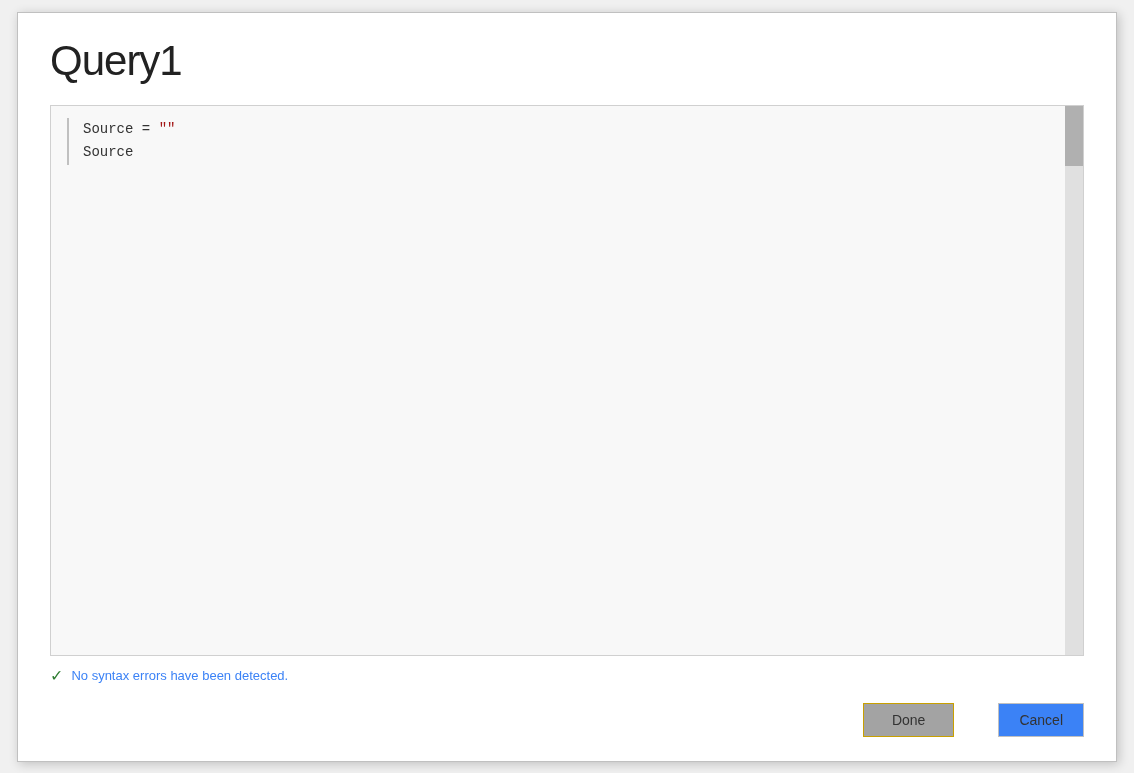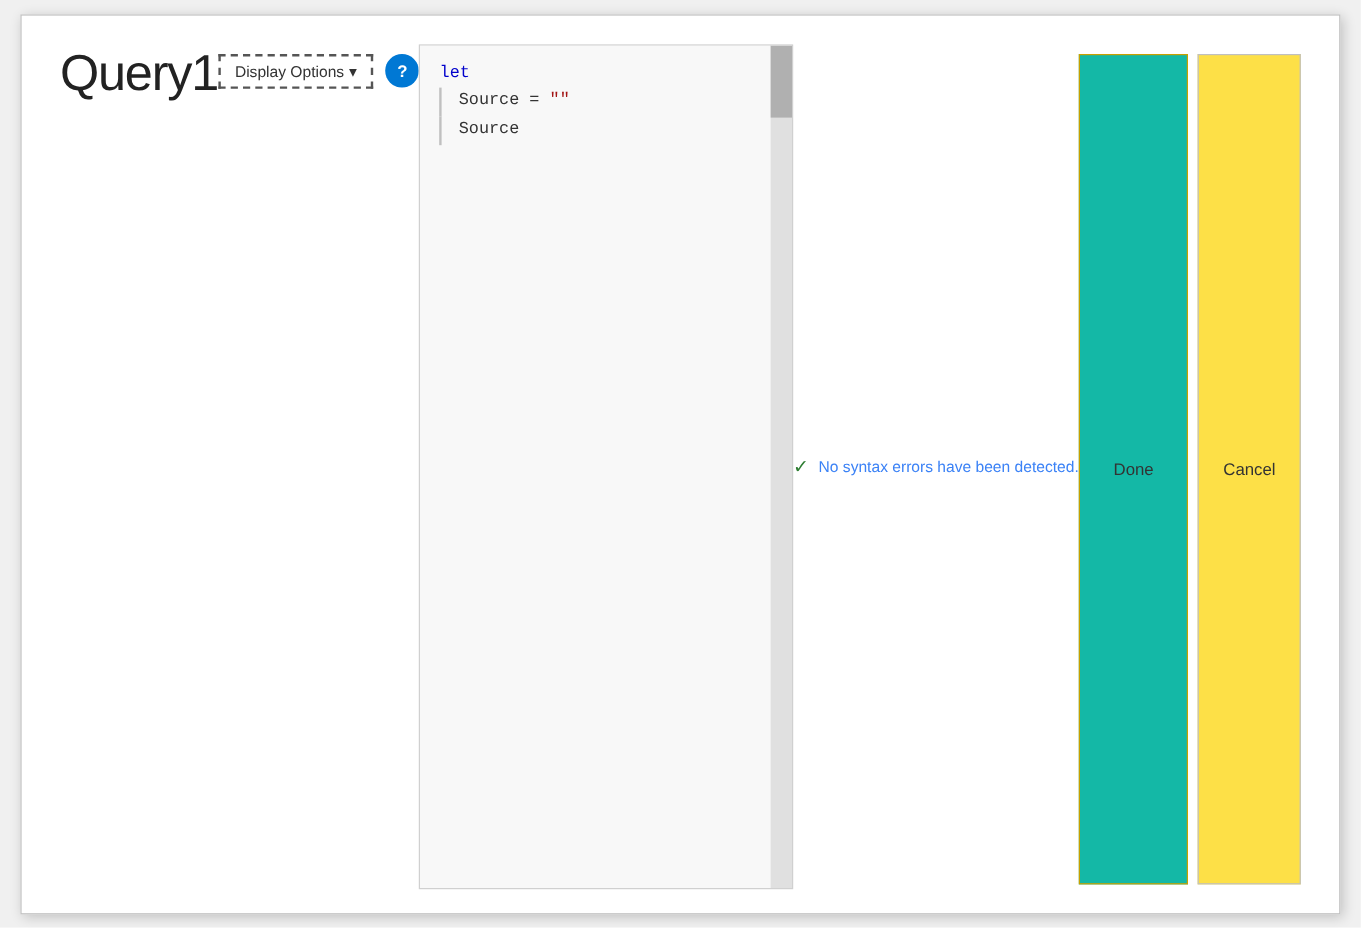--- a/index.html
+++ b/index.html
@@ -76,20 +76,21 @@
       background: none;
       border: none;
       padding: 2px 6px;
       line-height: 1;
     }
 
     .content-area {
       flex: 1;
       padding: 24px 32px 20px 32px;
       display: flex;
+      flex-direction: column;
     }
 
     .header-row {
       display: flex;
       align-items: flex-start;
       justify-content: space-between;
       margin-bottom: 20px;
     }
 
     .query-title {
@@ -177,37 +178,38 @@
 
     .footer-row {
       display: flex;
       justify-content: flex-end;
       gap: 8px;
       padding: 8px 0 4px 0;
       flex-shrink: 0;
     }
 
     .btn-done {
-      background: #14b8a6;
+      background: #a3a3a3;
       border: 1px solid #c9a000;
       color: #333;
       padding: 8px 28px;
       font-size: 14px;
       cursor: pointer;
       font-family: 'Segoe UI', Tahoma, Geneva, Verdana, sans-serif;
     }
 
     .btn-cancel {
-      background: #fde047;
+      background: #3b82f6;
       border: 1px solid #c0c0c0;
       color: #333;
       padding: 8px 20px;
       font-size: 14px;
       cursor: pointer;
       font-family: 'Segoe UI', Tahoma, Geneva, Verdana, sans-serif;
+      margin-left: 36px;
     }
 
     
     .code-display {
       flex: 1;
       padding: 12px 16px;
       font-family: 'Courier New', Consolas, monospace;
       font-size: 14px;
       line-height: 1.7;
       background: #f8f8f8;
@@ -244,35 +246,25 @@
 </head>
 <body>
 
 <div class="dialog">
 
 
   <div class="content-area">
 
     <div class="header-row">
       <h1 class="query-title">Query1</h1>
-      <div class="header-actions">
-        <button class="display-options-btn">
-          <span>Display Options</span>
-          <span>▾</span>
-        </button>
-        <button class="help-btn">?</button>
-      </div>
     </div>
 
     <div class="editor-container">
       <div class="code-display">
 
-        <div class="code-line">
-          <span class="kw">let</span>
-        </div>
 
         <div class="code-line">
           <span class="line-gutter"></span>
           <span class="plain">
             <span>Source</span><span> = </span><span class="str">""</span>
           </span>
         </div>
 
 
         <div class="code-line">

